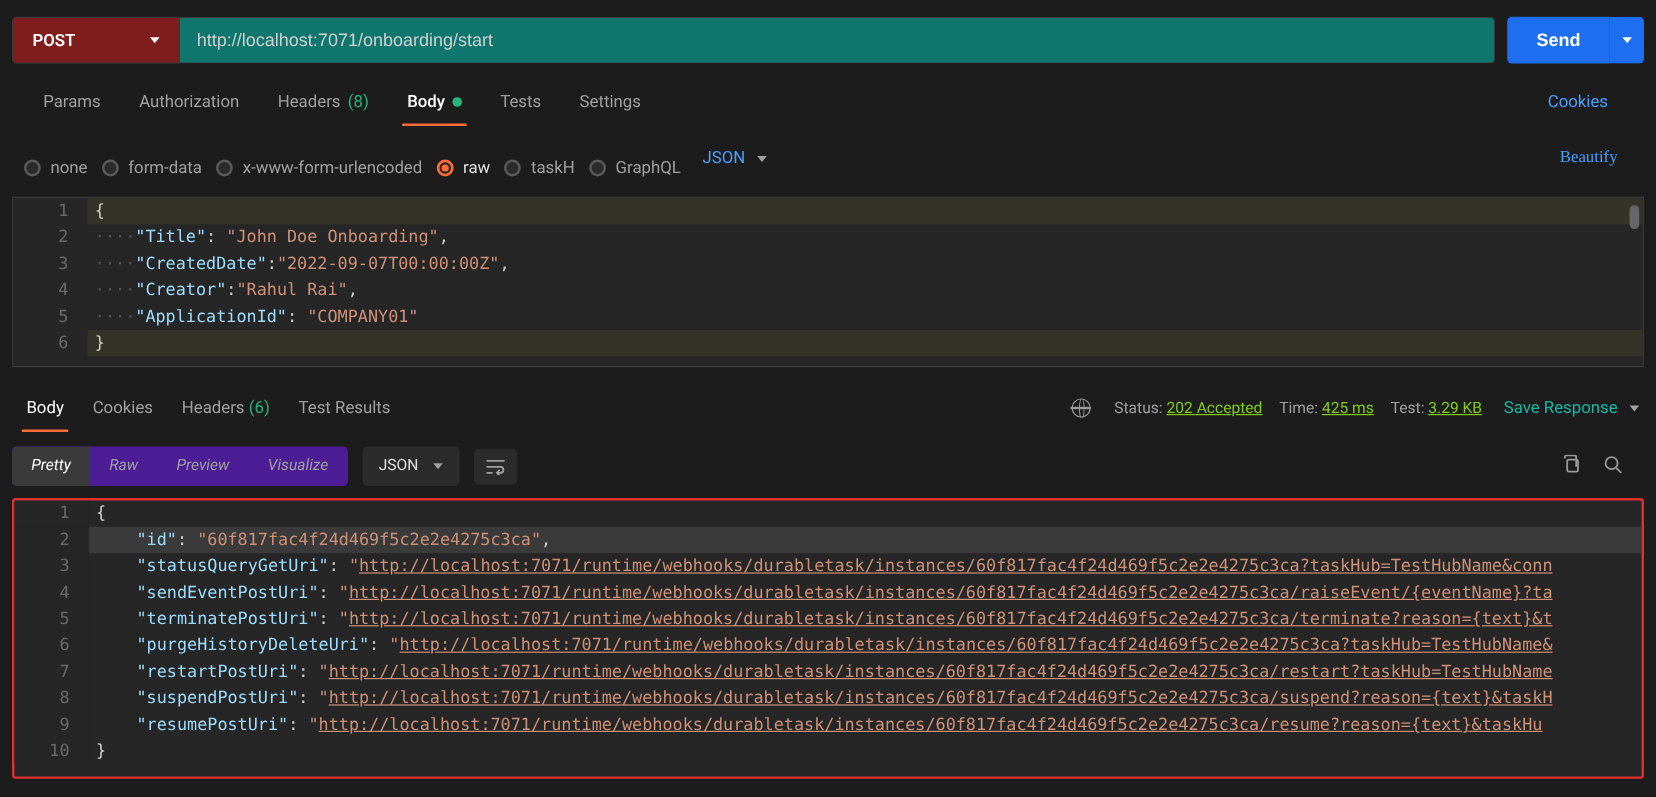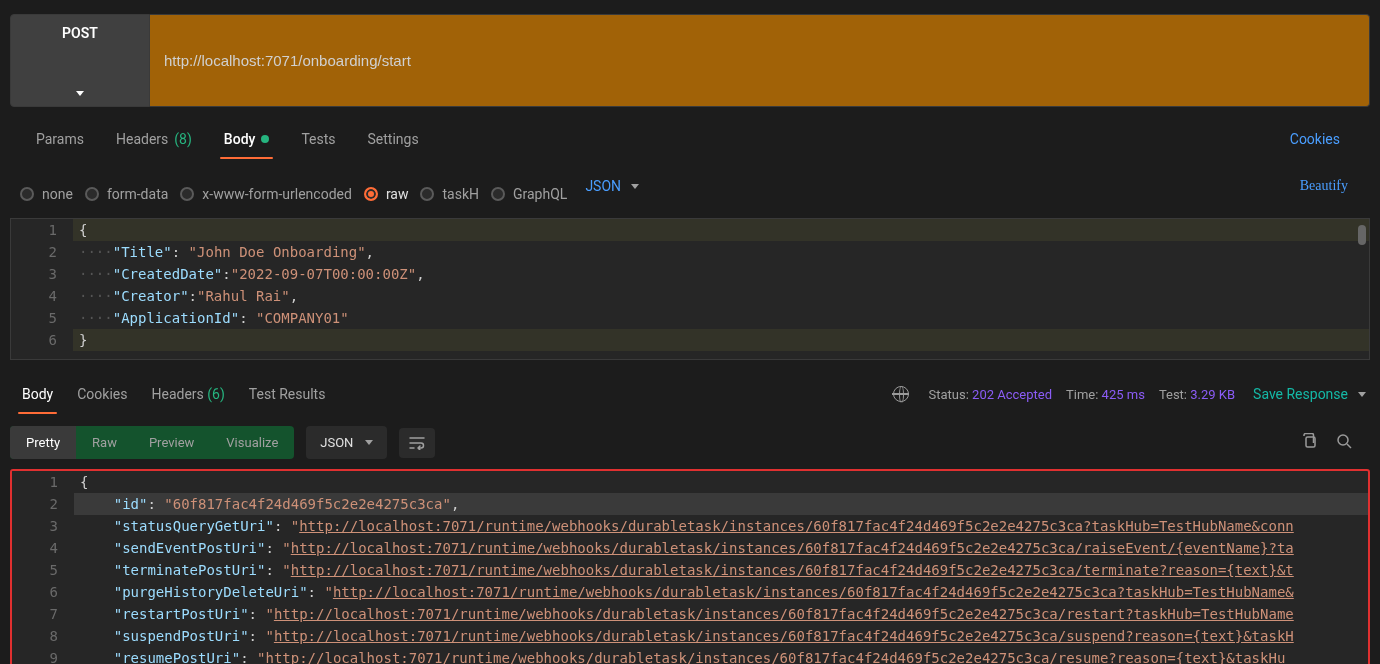--- a/index.html
+++ b/index.html
@@ -16,38 +16,37 @@
       height: 664px;
       overflow: hidden;
     }
     .request-bar {
       display: flex;
       padding: 14px 10px;
       gap: 0;
       align-items: stretch;
     }
     .method-select {
-      background: #404040;
+      background: #7f1d1d;
       border: 1px solid #3a3a3a;
       border-radius: 4px 0 0 4px;
       padding: 10px 16px;
       display: flex;
       align-items: center;
       gap: 50px;
       font-weight: 600;
       cursor: pointer;
       color: #fff;
       font-size: 14px;
       width: 140px;
       justify-content: space-between;
-      flex-direction: column;
     }
     .url-input {
       flex: 1;
-      background: #a16207;
+      background: #0f766e;
       border: 1px solid #3a3a3a;
       border-left: none;
       border-radius: 0 4px 4px 0;
       padding: 10px 14px;
       color: #d0d0d0;
       font-size: 15px;
       outline: none;
     }
     .send-btn-group {
       display: flex;
@@ -245,41 +244,42 @@
       background: #ff6c37;
       border-radius: 2px;
     }
     .status-info {
       display: flex;
       gap: 14px;
       align-items: center;
       font-size: 13px;
       color: #a0a0a0;
     }
-    .status-info .val { color: #8b5cf6; }
+    .status-info .val { color: #84cc16; text-decoration: underline; }
     .save-resp {
       color: #14b8a6;
       font-size: 14px;
       display: flex;
       gap: 10px;
       align-items: center;
       cursor: pointer;
       margin-left: 18px;
     }
     .view-bar {
       display: flex;
       padding: 10px 10px 6px 10px;
       align-items: center;
       gap: 0;
     }
     .view-tabs {
       display: flex;
-      background: #14532d;
+      background: #4c1d95;
       border-radius: 4px;
       overflow: hidden;
+      font-style: italic;
     }
     .view-tab {
       padding: 9px 16px;
       color: #a0a0a0;
       font-size: 13px;
       cursor: pointer;
     }
     .view-tab.active {
       background: #3a3a3a;
       color: #fff;
@@ -361,24 +361,31 @@
   </style>
 </head>
 <body>
 
 <div class="request-bar">
   <div class="method-select">
     <span>POST</span>
     <span class="chevron"></span>
   </div>
   <input class="url-input" value="http://localhost:7071/onboarding/start" style="">
+  <div class="send-btn-group">
+    <button class="send-btn">Send</button>
+    <button class="send-btn-dd">
+      <span class="chevron"></span>
+    </button>
+  </div>
 </div>
 
 <div class="tabs-request">
   <div class="tab">Params</div>
+  <div class="tab">Authorization</div>
   <div class="tab">
     <span>Headers </span>
       <span class="green-text">(8)</span>
   </div>
   <div class="tab active">
     <span>Body</span>
     <span class="dot-green"></span>
   </div>
   <div class="tab">Tests</div>
   <div class="tab">Settings</div>

